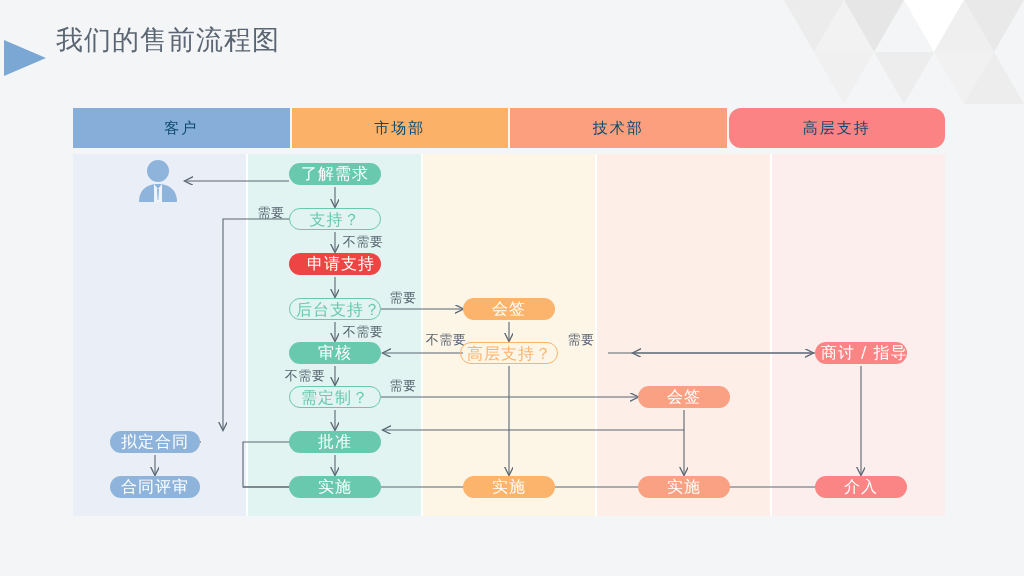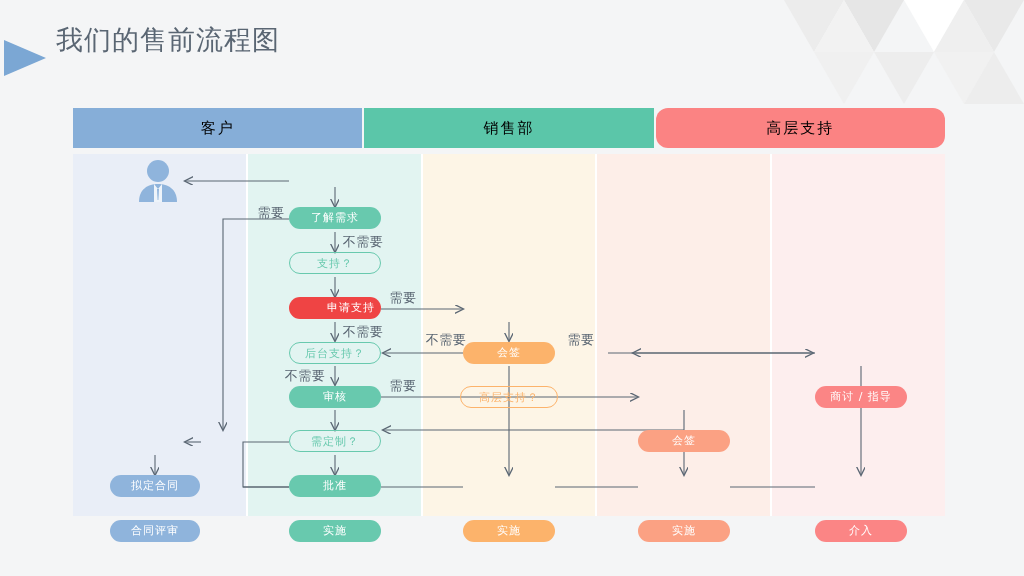--- a/index.html
+++ b/index.html
@@ -11,31 +11,31 @@
   }
   #deco{position:absolute;top:0;right:0;width:240px;height:120px;pointer-events:none;}
   #title-arrow{position:absolute;left:4px;top:40px;width:0;height:0;
     border-top:18px solid transparent;border-bottom:18px solid transparent;
     border-left:42px solid #7ba7d4;}
   #page-title{position:absolute;left:56px;top:20px;font-size:27px;color:#5a6673;
     letter-spacing:1px;line-height:40px;}
   #board{position:absolute;left:73px;top:108px;width:872px;height:408px;}
   .hdr-row{display:flex;height:40px;width:100%;}
   .hdr{flex:1;display:flex;align-items:center;justify-content:center;
-       color:#000000;font-size:15px;letter-spacing:2px;
+       color:#0c4a6e;font-size:15px;letter-spacing:2px;
        border-right:2px solid #f4f5f6;box-sizing:border-box;}
   .hdr:last-child{border-right:none;border-radius:12px;}
   .band-row{display:flex;height:362px;width:100%;margin-top:6px;}
   .band{flex:1;box-sizing:border-box;border-right:2px solid #ffffff;}
   .band:last-child{border-right:none;}
   #nodes{position:absolute;left:0;top:0;width:872px;height:408px;}
   .node{position:absolute;transform:translate(-50%,-50%);
         height:22px;line-height:22px;border-radius:11px;
-        font-size:11px;text-align:center;white-space:nowrap;
-        box-sizing:border-box;padding:0 6px;letter-spacing:1px;margin-top:44px;}
+        font-size:16px;text-align:center;white-space:nowrap;
+        box-sizing:border-box;padding:0 6px;letter-spacing:1px;}
   .solid{color:#ffffff;}
   .hollow{background:transparent;border-width:1.3px;border-style:solid;}
   .elabel{position:absolute;transform:translate(-50%,-50%);
           font-size:13px;color:#5a6673;white-space:nowrap;letter-spacing:.5px;}
   #avatar{position:absolute;transform:translate(-50%,-50%);width:46px;height:46px;}
   svg.lines{position:absolute;left:0;top:0;width:872px;height:408px;overflow:visible;}
 </style>
 </head>
 <body style="background: rgb(244, 245, 246);">
 
@@ -54,22 +54,25 @@
 
 <div id="title-arrow" style="border-left-color: rgb(123, 167, 212);"></div>
 <div id="page-title" style="color: rgb(90, 102, 115);">我们的售前流程图</div>
 
 <div id="board">
 
   <div class="hdr-row">
     <div class="hdr" style="background: rgb(134, 174, 216);">
         <span>客户</span>
       </div>
-    <div class="hdr" style="background: rgb(91, 198, 169);">
-        <span>销售部</span>
+    <div class="hdr" style="background: rgb(251, 178, 104);">
+        <span>市场部</span>
+      </div>
+    <div class="hdr" style="background: rgb(251, 159, 127);">
+        <span>技术部</span>
       </div>
     <div class="hdr" style="background: rgb(251, 131, 131);">
         <span>高层支持</span>
       </div>
   </div>
 
   <div class="band-row">
     <div class="band" style="background: rgb(233, 238, 247);"></div>
     <div class="band" style="background: rgb(226, 244, 241);"></div>
     <div class="band" style="background: rgb(253, 245, 230);"></div>

